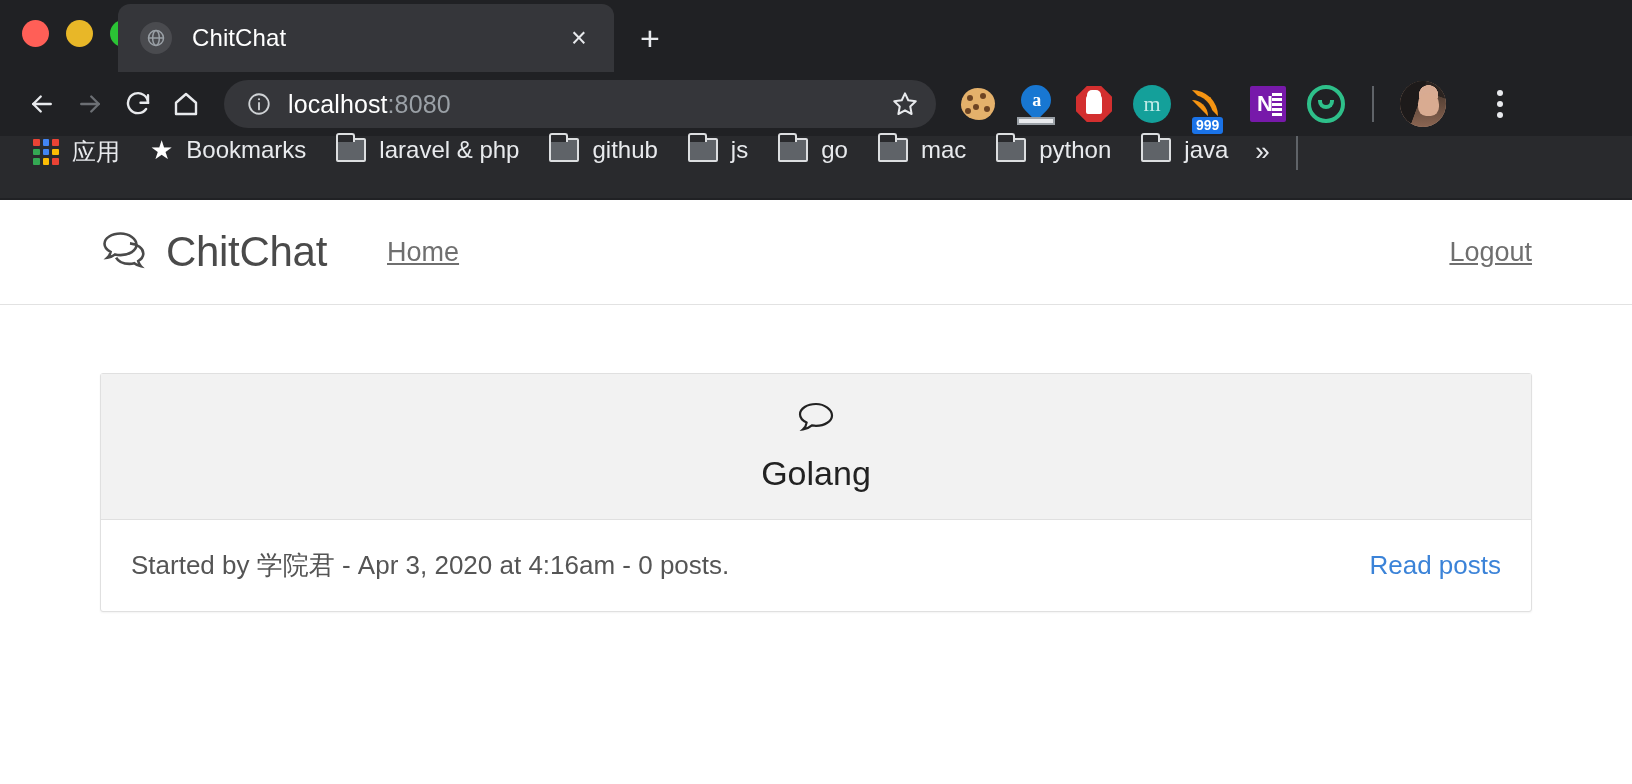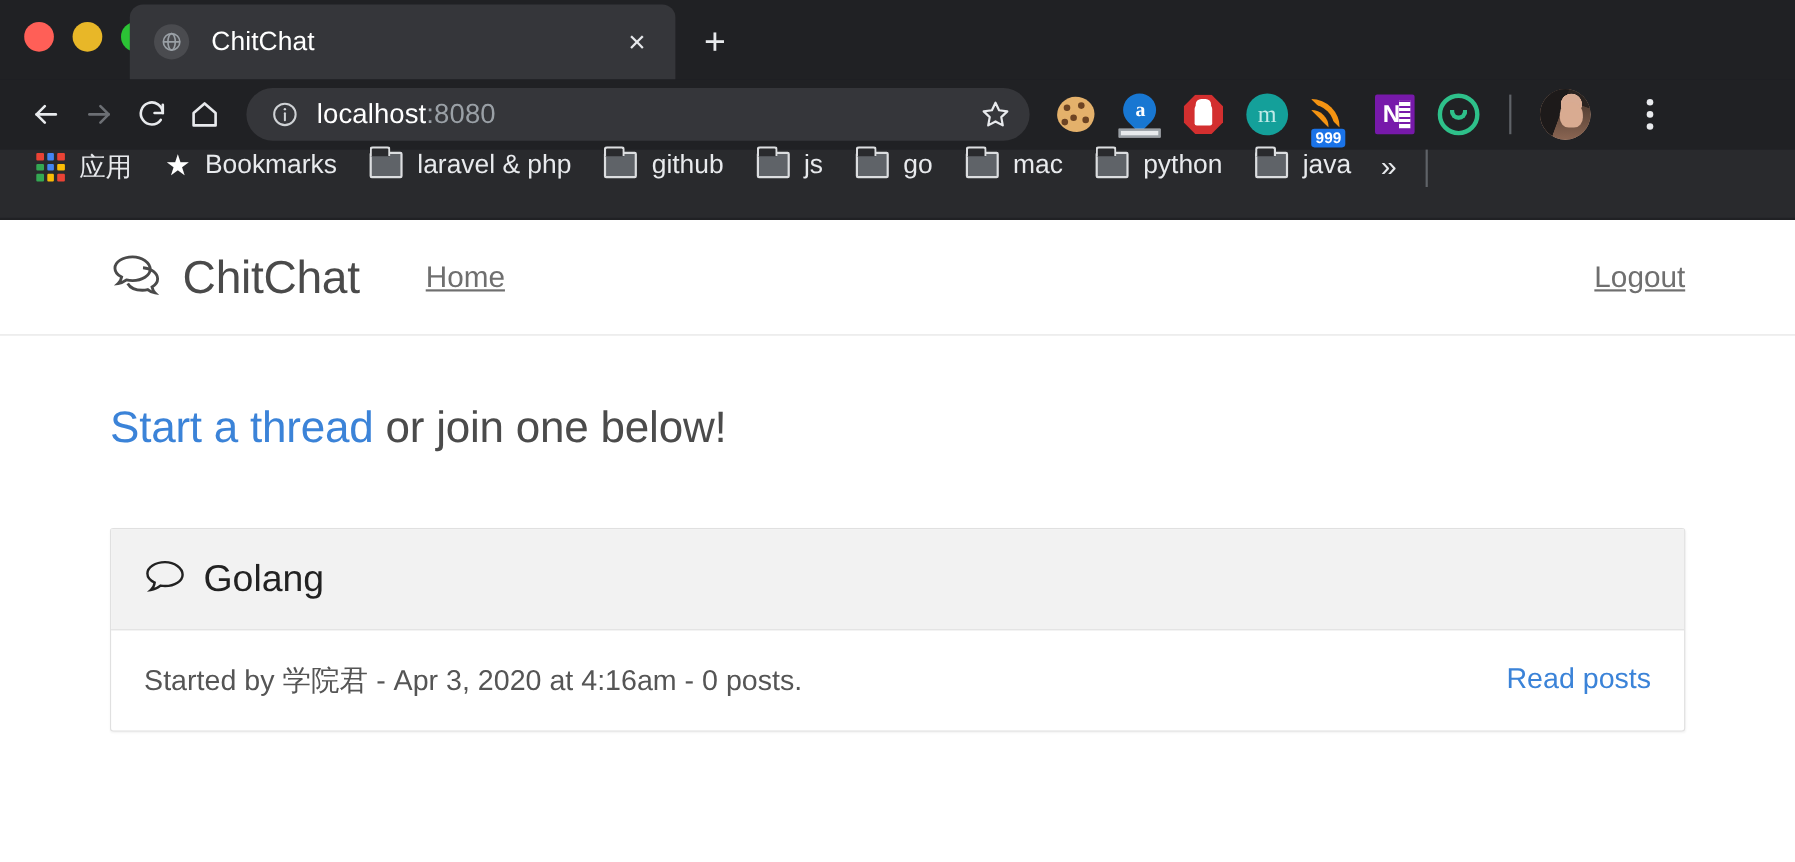--- a/index.html
+++ b/index.html
@@ -222,25 +222,25 @@
   .content { padding: 0 100px; }
   .lede { font-size: 40px; color: #4b4b4b; margin-top: 62px; letter-spacing: -.2px; }
   .lede a { color: #3b83d8; text-decoration: none; }
 
   .card {
     margin-top: 68px; border: 1px solid #e0e0e0; border-radius: 3px;
     background: #fff; box-shadow: 0 1px 2px rgba(0,0,0,.05);
   }
   .card-head {
     background: #f2f2f2; border-bottom: 1px solid #e0e0e0;
-    padding: 26px 30px; display: flex; align-items: center; gap: 16px;
+    padding: 26px 30px; display: flex; align-items: center; gap: 16px; flex-direction: column;
   }
   .card-title { font-size: 34px; color: #222; font-weight: 400; }
   .card-body {
-    padding: 28px 30px; display: flex; justify-content: space-between;
+    padding: 28px 30px; display: flex; align-items: center; justify-content: space-between;
   }
   .card-meta { font-size: 26px; color: #555; }
   .card-link { font-size: 26px; color: #3b83d8; text-decoration: none; }
 </style>
 </head>
 <body>
 
 <div class="browser">
 
   <div class="tabstrip">
@@ -431,23 +431,20 @@
         </svg>
       </span>
       <span class="brand-name">ChitChat</span>
     </div>
     <a class="nav-home" href="#">Home</a>
     <span class="spacer"></span>
     <a class="nav-logout" href="#">Logout</a>
   </div>
 
   <div class="content">
-    <div class="lede">
-      <a href="#">Start a thread</a><span> or join one below!</span>
-    </div>
 
     <div class="card">
       <div class="card-head">
         <span>
           <svg width="38" height="34" viewBox="0 0 38 34" fill="none" stroke="#222" stroke-width="2.2">
             <path d="M19 4C10.2 4 3 8.6 3 14.3c0 3.4 2.6 6.4 6.6 8.3-.3 2.7-1.7 5.1-3.6 6.8 3.5-.5 6.6-2 8.9-4 1.3.2 2.7.4 4.1.4 8.8 0 16-4.6 16-10.3S27.8 4 19 4z"></path>
           </svg>
         </span>
         <span class="card-title">Golang</span>
       </div>

